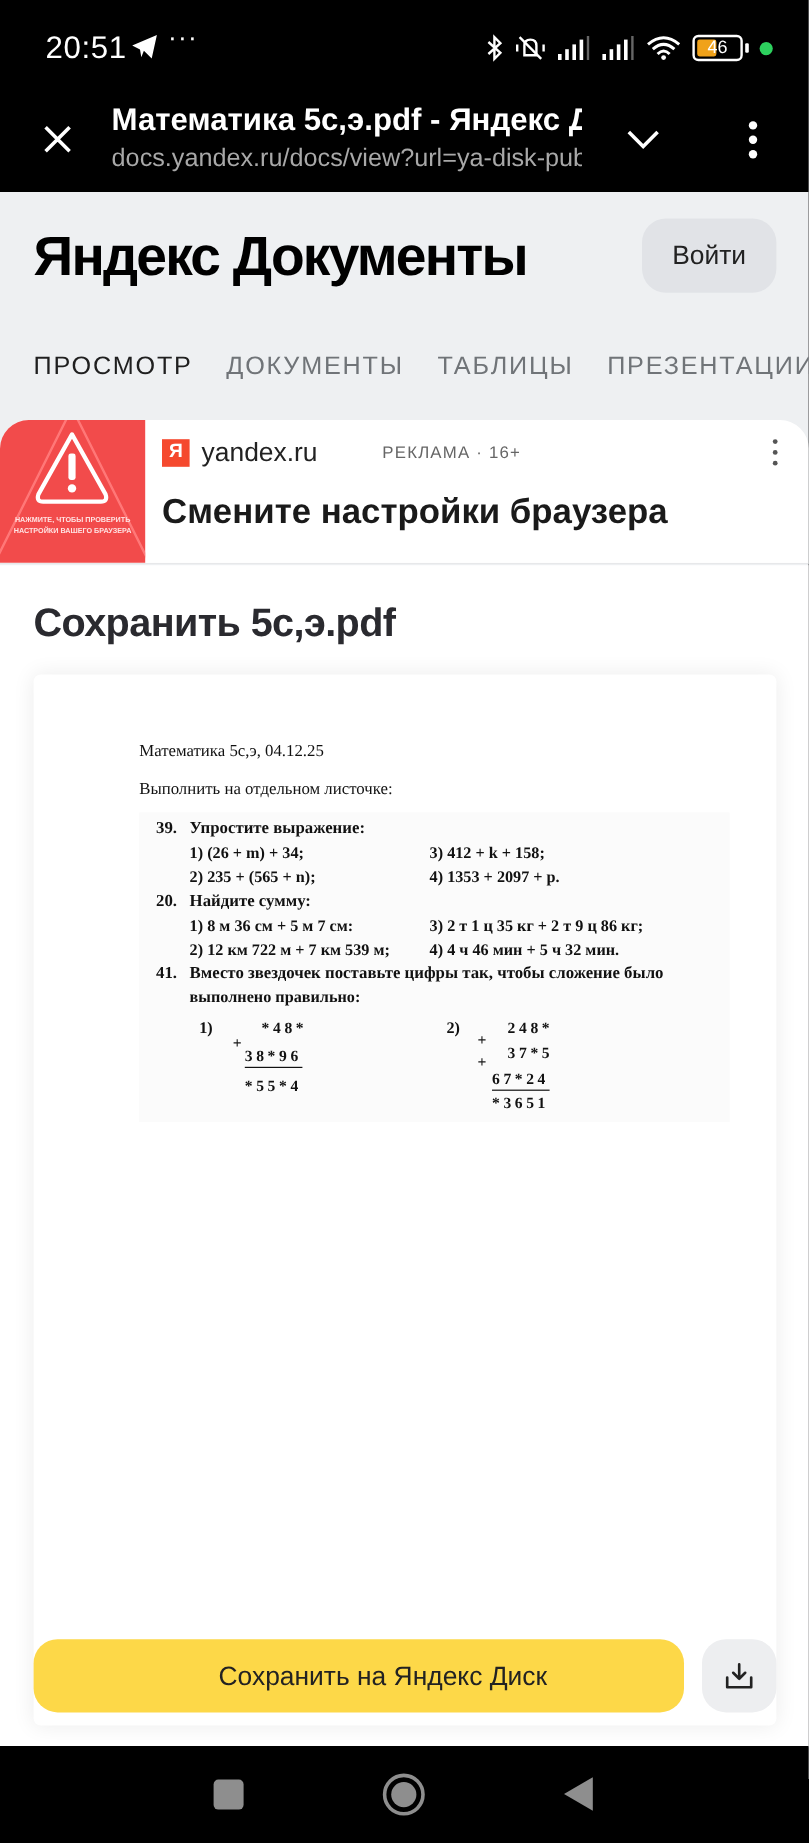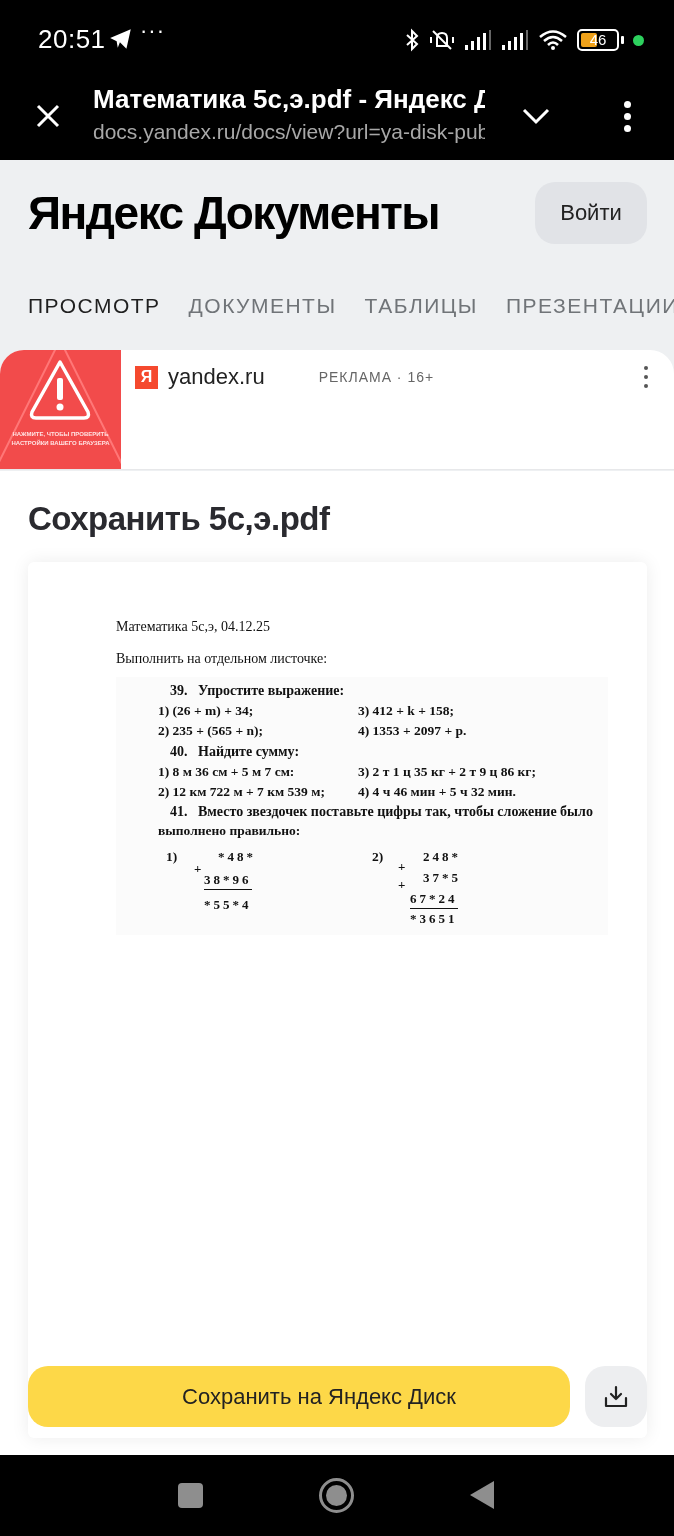--- a/index.html
+++ b/index.html
@@ -46,21 +46,21 @@
   .ad-more { position: absolute; left: 636px; top: 16px; width: 20px; height: 22px; display: flex; flex-direction: column; align-items: center; justify-content: space-between; }
   .ad-more span { width: 4px; height: 4px; border-radius: 50%; background: #555; display: block; }
 
   
   .doc-wrap-bg { position: absolute; left: 0; top: 471px; width: 674px; height: 985px; background: #fff; }
   .doc-title { position: absolute; left: 28px; top: 500px; font-size: 33px; font-weight: bold; color: #2a2a2f; letter-spacing: -0.5px; }
   .doc-page { position: absolute; left: 28px; top: 562px; width: 619px; height: 876px; background: #fff; border-radius: 6px; box-shadow: 0 0 18px rgba(0,0,0,0.08); }
   .pdf { position: absolute; left: 116px; top: 619px; width: 500px; font-family: "Liberation Serif", "DejaVu Serif", serif; color: #111; }
   .pdf-line { font-size: 14px; position: absolute; left: 0; white-space: nowrap; }
   .scan { position: absolute; left: 0; top: 58px; width: 492px; height: 258px; background: #fbfbfb; }
-  .task { position: absolute; left: 14px; font-size: 14px; font-weight: bold; white-space: nowrap; margin-left: 40px; }
+  .task { position: absolute; left: 14px; font-size: 14px; font-weight: bold; white-space: nowrap; }
   .task .num { display: inline-block; width: 28px; }
   .item { position: absolute; font-size: 13.5px; font-weight: bold; white-space: nowrap; }
   .col1 { left: 42px; }
   .col2 { left: 242px; }
   .arith { position: absolute; font-size: 13px; font-weight: bold; letter-spacing: 3px; white-space: nowrap; }
   .uline { border-bottom: 1.5px solid #111; padding-bottom: 1px; }
 
   
   .save-btn { position: absolute; left: 28px; top: 1366px; width: 542px; height: 61px; background: #fdd848; border-radius: 20px; font-size: 22px; color: #222; display: flex; align-items: center; justify-content: center; font-weight: 500; padding-left: 40px; }
   .download-btn { position: absolute; left: 585px; top: 1366px; width: 62px; height: 61px; background: #edeef0; border-radius: 20px; display: flex; align-items: center; justify-content: center; }
@@ -159,20 +159,21 @@
         <rect x="57" y="28" width="6" height="22" rx="2" fill="#fff"></rect>
         <circle cx="60" cy="57" r="3.5" fill="#fff"></circle>
       </svg>
       <div class="ad-image-text">НАЖМИТЕ, ЧТОБЫ ПРОВЕРИТЬ НАСТРОЙКИ ВАШЕГО БРАУЗЕРА</div>
     </div>
     <div class="ad-domain-row">
       <span class="ya-icon">Я</span>
       <span class="ad-domain">yandex.ru</span>
       <span class="ad-label">РЕКЛАМА · 16+</span>
     </div>
+    <div class="ad-title">Смените настройки браузера</div>
     <div class="ad-more">
         <span></span>
         <span></span>
         <span></span>
       </div>
   </div>
 
   <div class="doc-wrap-bg"></div>
   <div class="doc-title">Сохранить 5с,э.pdf</div>
   <div class="doc-page"></div>
@@ -182,21 +183,21 @@
     <div class="pdf-line" style="top:32px">Выполнить на отдельном листочке:</div>
 
     <div class="scan">
 
       <div class="task" style="top:6px"><span class="num">39.</span><span>Упростите выражение:</span></div>
       <div class="item col1" style="top:26px">1) (26 + m) + 34;</div>
       <div class="item col2" style="top:26px">3) 412 + k + 158;</div>
       <div class="item col1" style="top:46px">2) 235 + (565 + n);</div>
       <div class="item col2" style="top:46px">4) 1353 + 2097 + p.</div>
 
-      <div class="task" style="top:67px"><span class="num">40.</span><span>Найдите сумму:</span></div>
+      <div class="task" style="top:67px"><span class="num">20.</span><span>Найдите сумму:</span></div>
       <div class="item col1" style="top:87px">1) 8 м 36 см + 5 м 7 см:</div>
       <div class="item col2" style="top:87px">3) 2 т 1 ц 35 кг + 2 т 9 ц 86 кг;</div>
       <div class="item col1" style="top:107px">2) 12 км 722 м + 7 км 539 м;</div>
       <div class="item col2" style="top:107px">4) 4 ч 46 мин + 5 ч 32 мин.</div>
 
       <div class="task" style="top:127px"><span class="num">41.</span><span>Вместо звездочек поставьте цифры так, чтобы сложение было</span></div>
       <div class="item col1" style="top:146px">выполнено правильно:</div>
 
       <div class="item" style="left:50px; top:172px">1)</div>
       <div class="arith" style="left:78px; top:184px">+</div>

